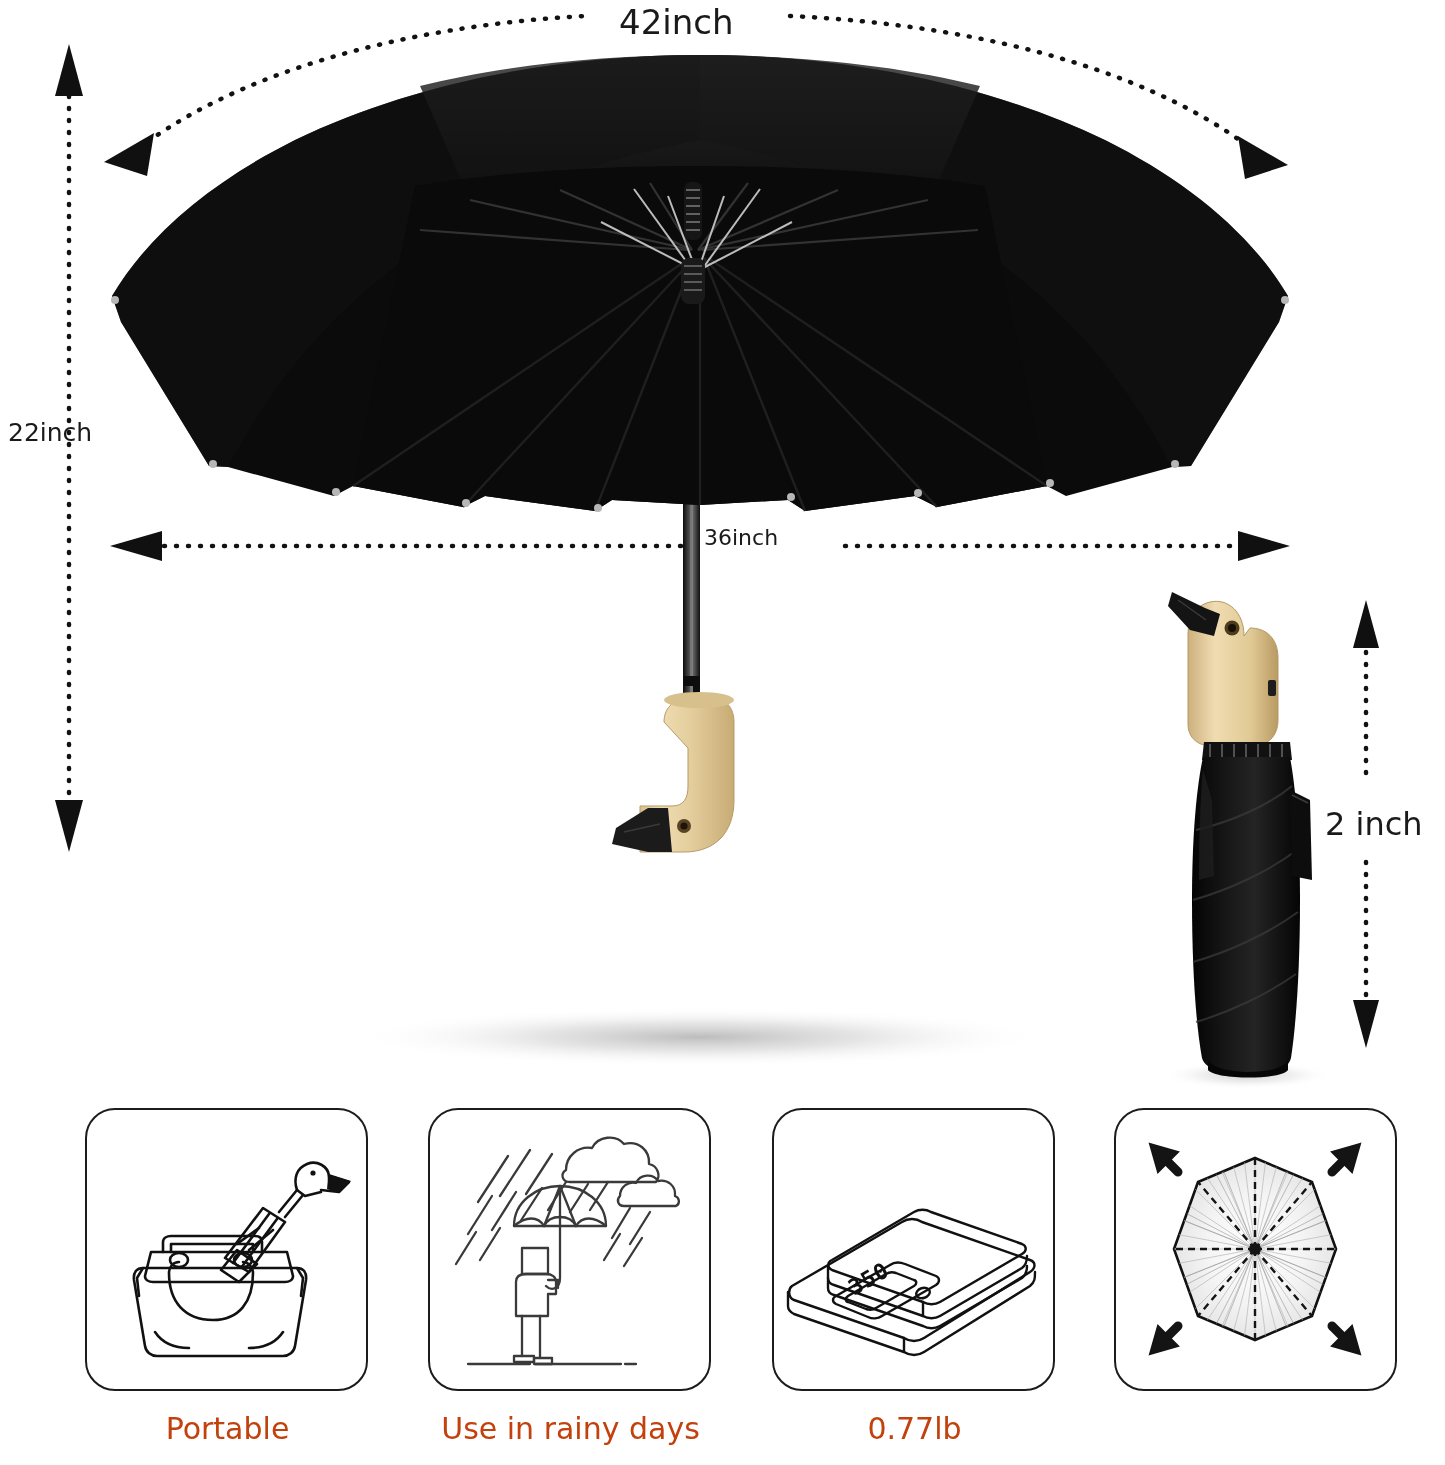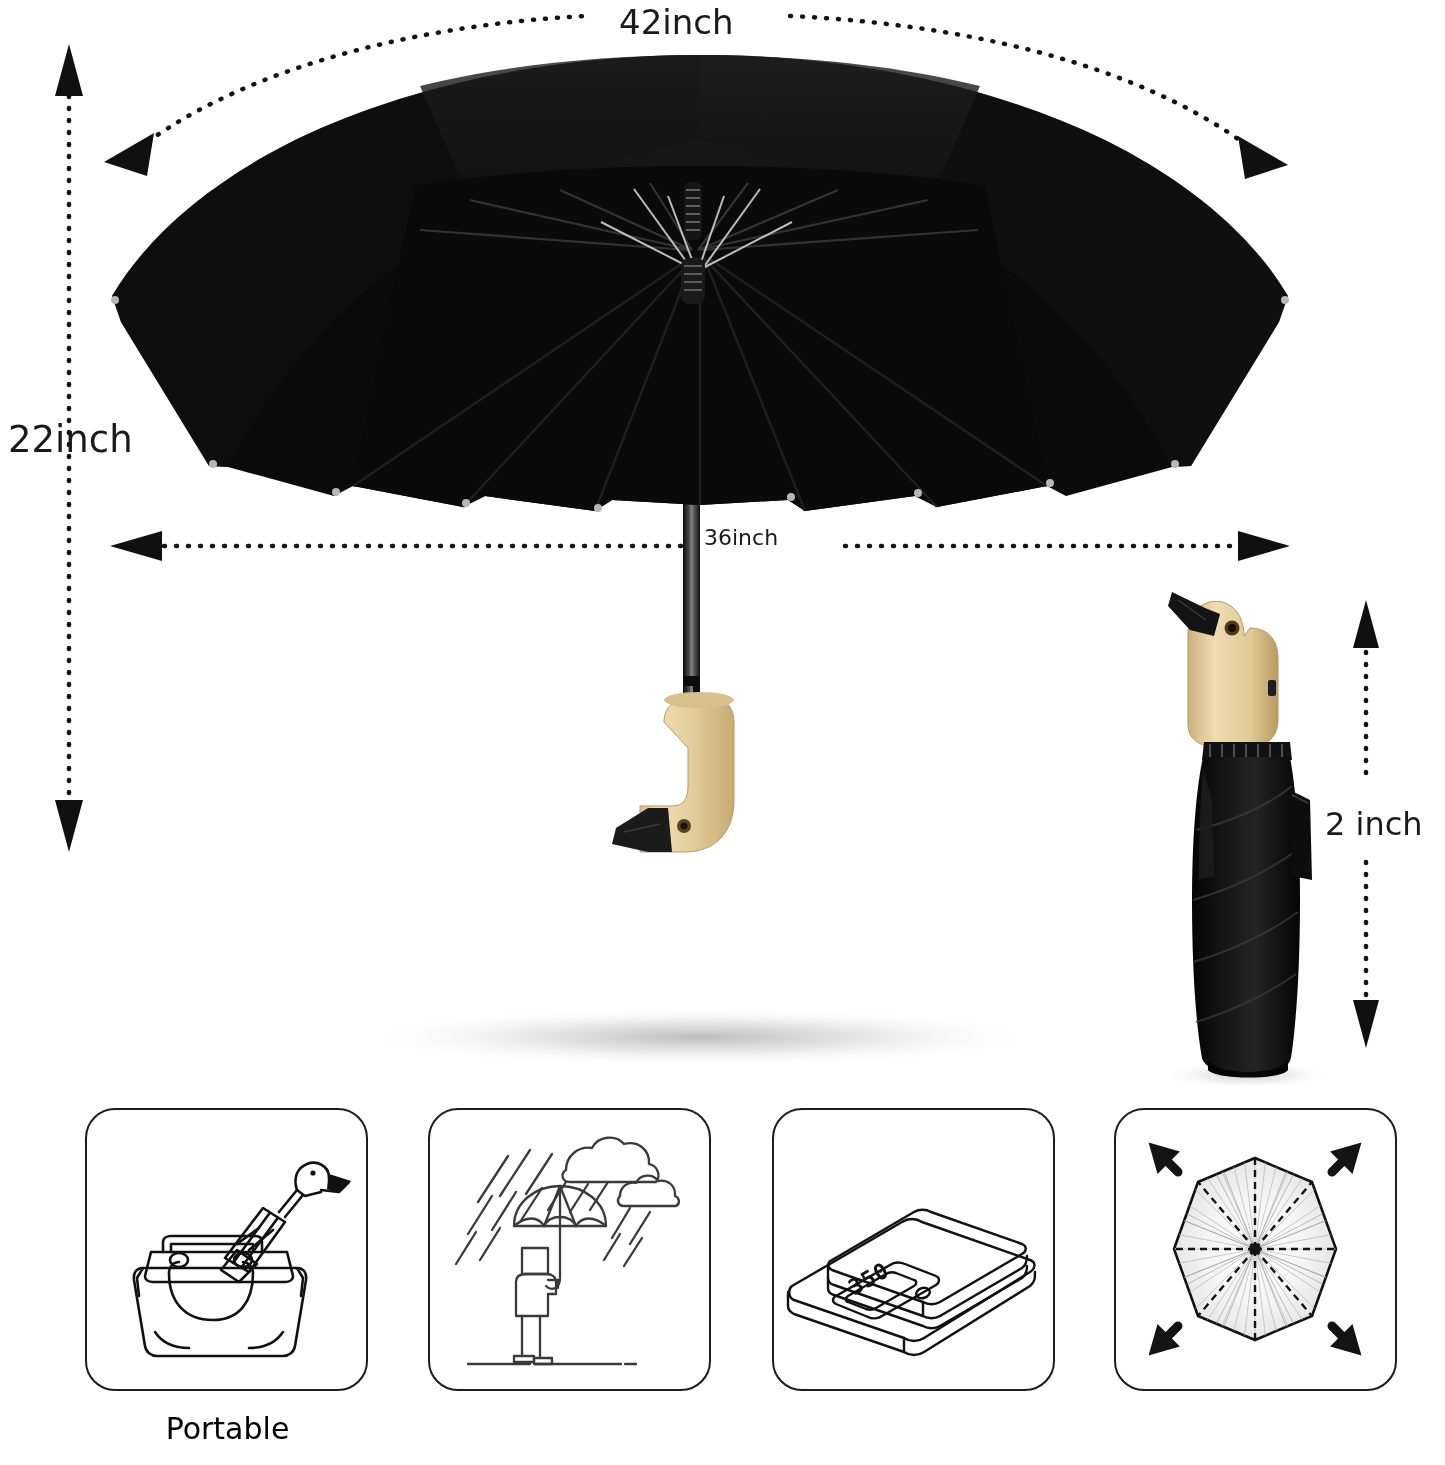--- a/index.html
+++ b/index.html
@@ -22,21 +22,21 @@
   
   .dim-label {
     position: absolute;
     color: #1a1a1a;
     font-family: "DejaVu Sans", sans-serif;
     font-weight: 400;
     white-space: nowrap;
     letter-spacing: 0px;
   }
   #label-42inch { left: 619px; top: 2px;  font-size: 34px; }
-  #label-22inch { left: 8px;   top: 418px; font-size: 37px; }
+  #label-22inch { left: 8px;   top: 418px; font-size: 25px; }
   #label-36inch { left: 704px; top: 525px; font-size: 22px; }
   #label-17inch { left: 1325px;top: 805px; font-size: 32px; }
   .layer-svg { position:absolute; left:0; top:0; }
 
   
   #features {
     position: absolute;
     left: 0;
     top: 1108px;
     width: 1445px;
@@ -55,21 +55,21 @@
     background: #ffffff;
     box-sizing: border-box;
     position: relative;
     overflow: hidden;
   }
   .feature-caption {
     text-align: center;
     margin-top: 20px;
     font-family: "DejaVu Sans", sans-serif;
     font-size: 30px;
-    color: #000000;
+    color: #c2410c;
     white-space: nowrap;
   }
   #feature-0 { left: 85px; }
   #feature-1 { left: 428px; }
   #feature-2 { left: 772px; }
   #feature-3 { left: 1114px; }
 
   .ficon { position: absolute; left: 0; top: 0; }
 </style>
 </head>
@@ -456,20 +456,21 @@
 
             <path d="M92 206 L 92 246"></path>
             <path d="M110 206 L 110 248"></path>
             <path d="M84 246 L 104 246 L 104 252 L 84 252 Z"></path>
             <path d="M104 248 L 122 248 L 122 254 L 104 254 Z"></path>
 
             <path d="M38 254 L 206 254" stroke-dasharray="62 5 86 4"></path>
           </g>
         </svg>
       </div>
+      <div class="feature-caption">Use in rainy days</div>
     </div>
 
     <div class="feature" id="feature-2">
       <div class="feature-box">
         <svg class="ficon" width="279" height="279" viewBox="0 0 279 279">
           <g fill="none" stroke="#111111" stroke-width="2.4" stroke-linejoin="round" stroke-linecap="round">
 
             <path d="M18 176 L 128 112 C 134 108 142 108 148 112 L 256 150
                      C 262 152 262 158 256 162 L 150 228 C 144 232 136 232 130 228
                      L 20 190 C 14 188 14 179 18 176 Z"></path>
@@ -497,20 +498,21 @@
                      L 74 192 C 71 191 71 188 74 186 Z"></path>
 
             <ellipse cx="149" cy="183" rx="7" ry="5" transform="rotate(-18 149 183)"></ellipse>
           </g>
 
           <g transform="translate(80,186) rotate(-30) scale(1.05)">
             <text x="0" y="0" font-family="DejaVu Sans Mono, monospace" font-size="21" font-weight="700" fill="#111111" letter-spacing="1">350</text>
           </g>
         </svg>
       </div>
+      <div class="feature-caption">0.77lb</div>
     </div>
 
     <div class="feature" id="feature-3">
       <div class="feature-box">
         <svg class="ficon" width="279" height="279" viewBox="0 0 279 279">
           <defs>
             <clipPath id="octClip">
               <polygon points="139,48 196,72 220,139 196,206 139,230 82,206 58,139 82,72"></polygon>
             </clipPath>
             <radialGradient id="ribShade" cx="50%" cy="50%" r="50%">

